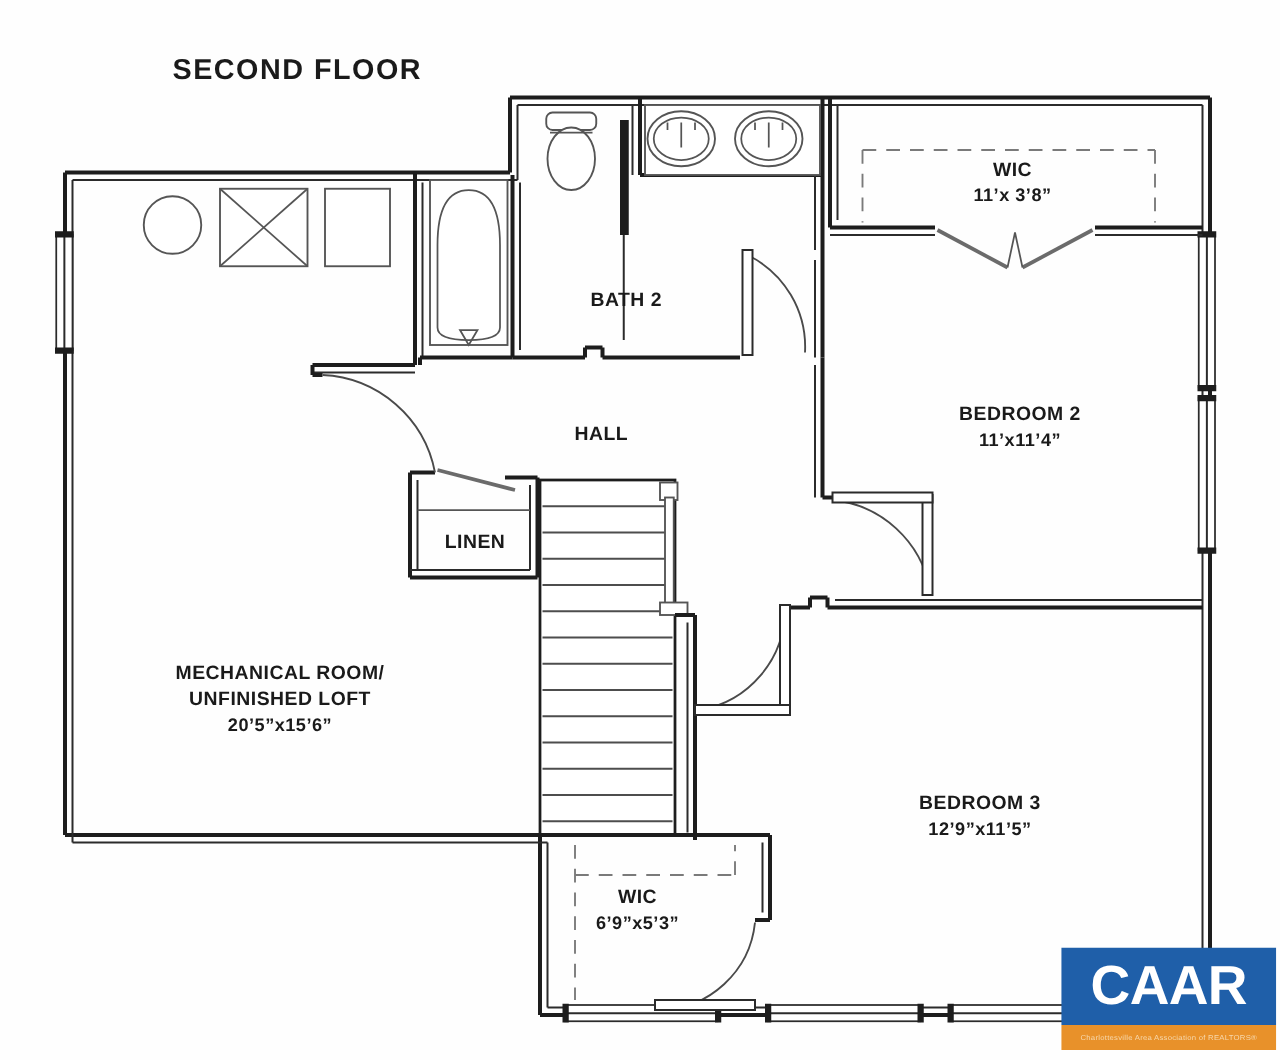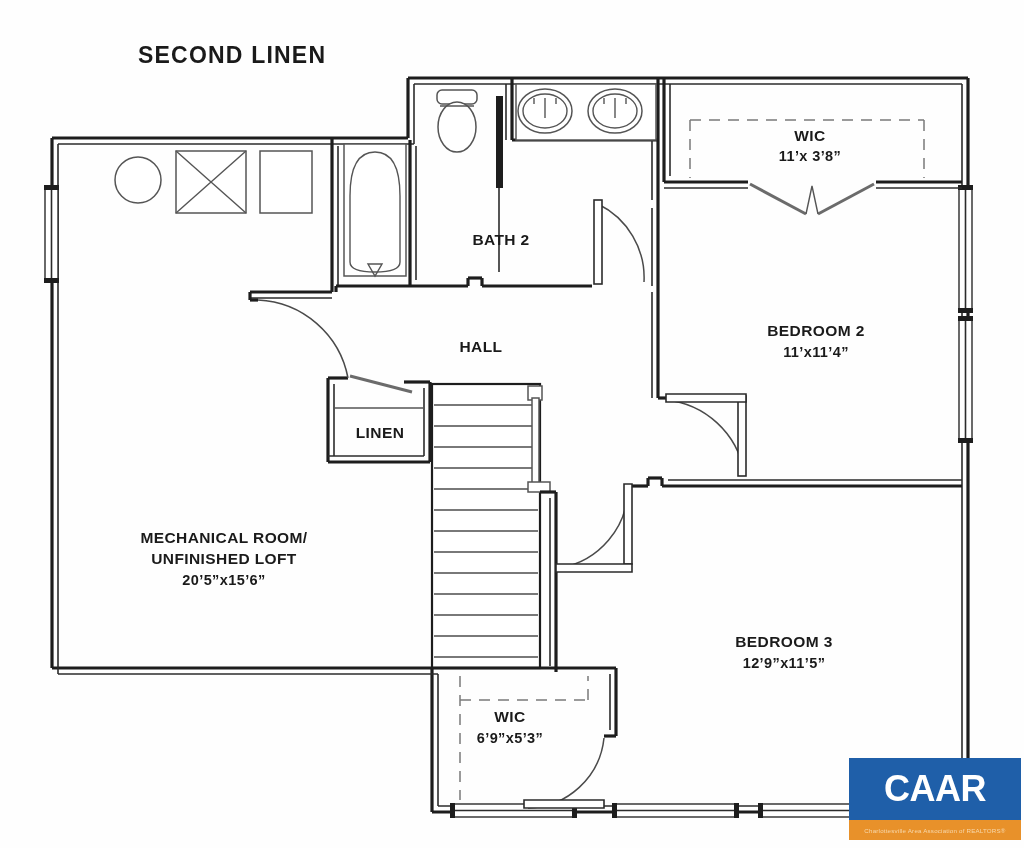--- a/index.html
+++ b/index.html
@@ -73,21 +73,21 @@
     background: #1f5fa9;
     height: 62px;
     display: flex;
     align-items: center;
     justify-content: center;
   }
   #caar-logo .caar-word {
     color: #ffffff;
     font-family: "Liberation Sans", sans-serif;
     font-weight: bold;
-    font-size: 36px;
+    font-size: 44px;
     letter-spacing: -0.5px;
     line-height: 1;
   }
   #caar-logo .caar-strip {
     background: #e8912a;
     height: 20px;
     display: flex;
     align-items: center;
     justify-content: center;
   }
@@ -98,21 +98,21 @@
     letter-spacing: 0.2px;
     white-space: nowrap;
     transform: scaleY(0.92);
   }
 </style>
 </head>
 <body>
 
 <div id="plan-root">
 
-  <div id="title">SECOND LINEN</div>
+  <div id="title">SECOND FLOOR</div>
 
   <svg id="floorplan-svg" viewBox="0 0 1024 848">
 
     <g>
 
       <path class="wall" d="M 408 78 L 968 78"></path>
 
       <path class="wall" d="M 968 78 L 968 812"></path>
 
       <path class="wall" d="M 968 812 L 432 812"></path>

